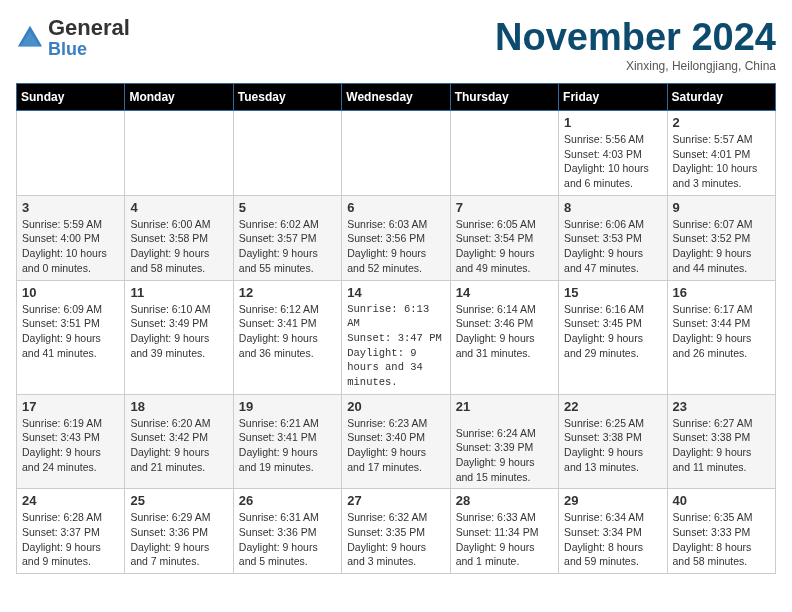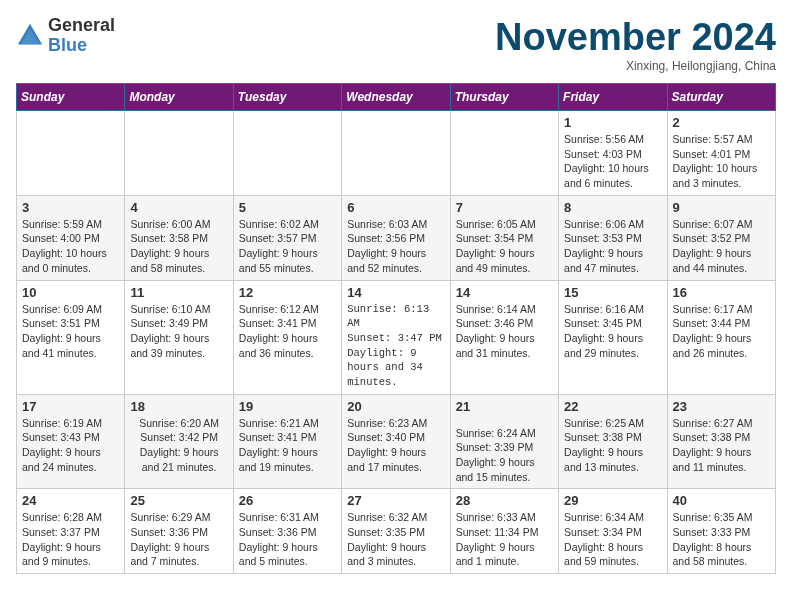--- a/index.html
+++ b/index.html
@@ -20,21 +20,21 @@
       display: flex;
       align-items: center;
       gap: 4px;
     }
     .logo-text {
       display: flex;
       flex-direction: column;
       line-height: 1.1;
     }
     .logo-general {
-      font-size: 18px;
+      font-size: 22px;
       font-weight: bold;
       color: #333;
     }
     .logo-blue {
       font-size: 18px;
       font-weight: bold;
       color: #3a7fc1;
     }
     .logo-icon {
       width: 28px;
@@ -51,23 +51,22 @@
     .subtitle {
       font-size: 12px;
       color: #555;
     }
     .calendar {
       width: 100%;
       border-collapse: collapse;
       font-size: 11px;
     }
     .calendar thead tr {
-      background: #701a75;
+      background: #000000;
       color: #fff;
-      font-style: italic;
     }
     .calendar thead th {
       padding: 6px 4px;
       text-align: left;
       font-size: 12px;
       font-weight: bold;
       border: 1px solid #2d6aa0;
     }
     .calendar tbody tr {
       vertical-align: top;
@@ -242,21 +241,21 @@
       </tr>
       <tr>
         <td>
           <span class="day-number">17</span>
           <div class="day-info" style="white-space: pre-line;">Sunrise: 6:19 AM
 Sunset: 3:43 PM
 Daylight: 9 hours and 24 minutes.</div>
         </td>
         <td>
           <span class="day-number">18</span>
-          <div class="day-info" style="white-space: pre-line; text-align: center;">Sunrise: 6:20 AM
+          <div class="day-info" style="white-space: pre-line;">Sunrise: 6:20 AM
 Sunset: 3:42 PM
 Daylight: 9 hours and 21 minutes.</div>
         </td>
         <td>
           <span class="day-number">19</span>
           <div class="day-info" style="white-space: pre-line;">Sunrise: 6:21 AM
 Sunset: 3:41 PM
 Daylight: 9 hours and 19 minutes.</div>
         </td>
         <td>

